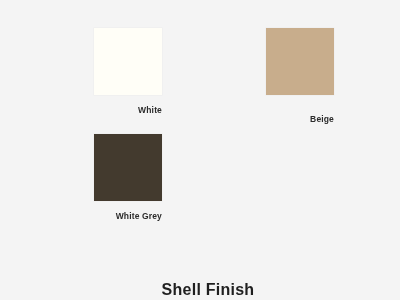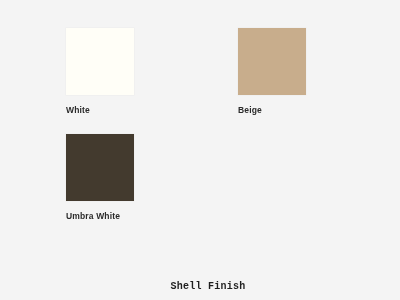--- a/index.html
+++ b/index.html
@@ -24,26 +24,26 @@
     top: 0;
     width: 400px;
     height: 240px;
   }
 
   .swatch-cell {
     position: absolute;
     width: 96px;
     display: flex;
     flex-direction: column;
-    align-items: flex-start;
+    align-items: flex-end;
   }
 
   
   .col-left  { left: 66px; }
-  .col-right { left: 238px; }
+  .col-right { left: 238px; gap: 9px; }
   .row-top    { top: 28px; }
   .row-bottom { top: 134px; }
 
   .swatch-chip {
     width: 68px;
     height: 67px;
     display: block;
     border: 0;
     box-shadow: 0 0 0 0.5px rgba(0,0,0,0.035);
   }
@@ -58,43 +58,42 @@
     line-height: 1.2;
     white-space: nowrap;
   }
 
   #footer-title {
     position: absolute;
     left: 16px;
     right: 0;
     top: 281px;
     text-align: center;
-    font-size: 10px;
+    font-size: 16px;
     font-weight: bold;
     color: #1f1f1f;
     letter-spacing: 0.25px;
-    font-family: Liberation Mono, monospace;
   }
 </style>
 </head>
 <body style="background-color: rgb(244, 244, 244);">
 
 <div id="swatch-panel">
 
   <div class="swatch-cell col-left row-top">
     <span class="swatch-chip" style="background-color: rgb(255, 254, 247);"></span>
     <span class="swatch-label">White</span>
   </div>
 
   <div class="swatch-cell col-right row-top">
     <span class="swatch-chip" style="background-color: rgb(200, 173, 140);"></span>
     <span class="swatch-label">Beige</span>
   </div>
 
   <div class="swatch-cell col-left row-bottom">
     <span class="swatch-chip" style="background-color: rgb(67, 58, 46);"></span>
-    <span class="swatch-label">Umbra White</span>
+    <span class="swatch-label">White Grey</span>
   </div>
 
 
 </div>
 
 <div id="footer-title" style="color: rgb(31, 31, 31);">Shell Finish</div>
 
 </body></html>

